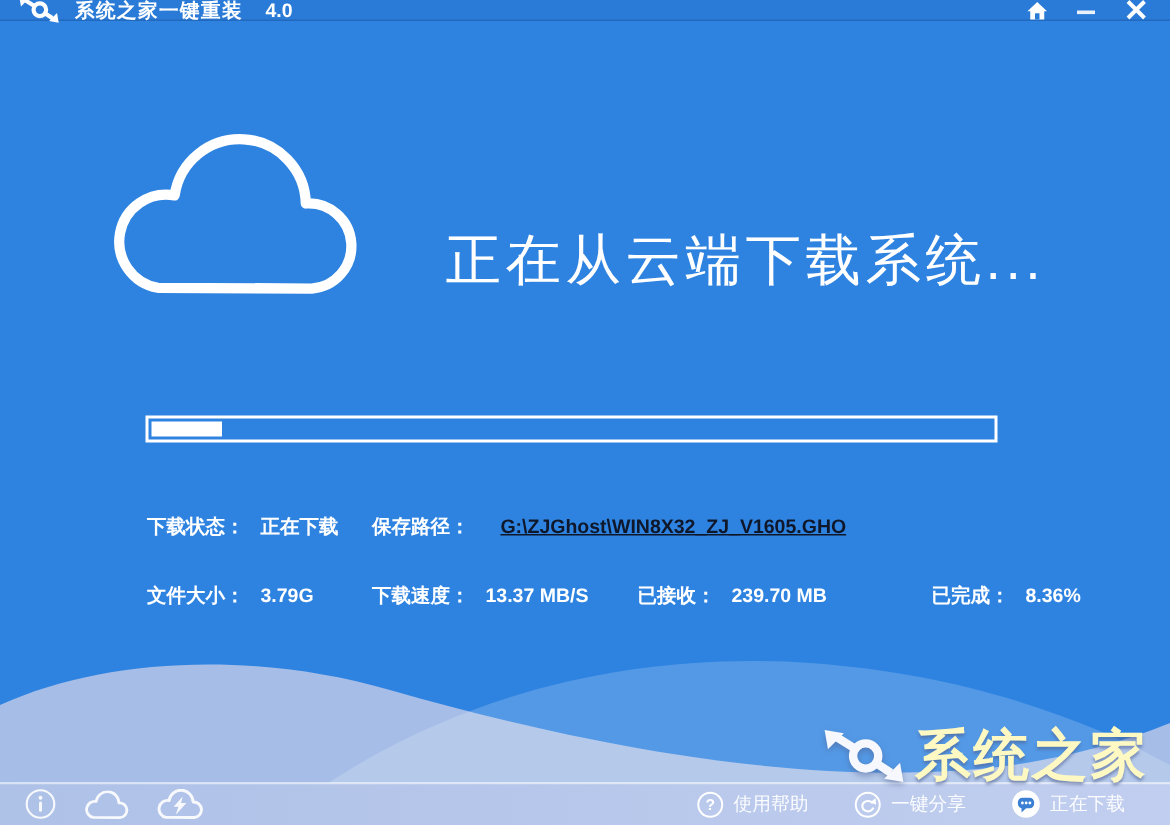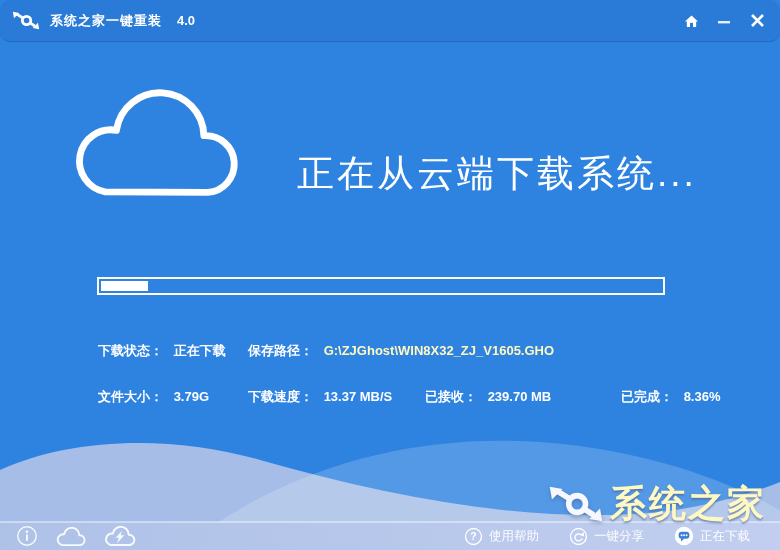--- a/index.html
+++ b/index.html
@@ -3,23 +3,23 @@
 <meta charset="utf-8">
 <style>
   * { margin:0; padding:0; box-sizing:border-box; }
   body { font-family:"Liberation Sans", sans-serif; background:#555; }
   .window {
     position:relative; width:780px; height:550px;
     background:#2e83e1; overflow:hidden;
   }
   
   .titlebar {
-    position:absolute; top:0; left:0; right:0; height:42px;
+    position:absolute; top:0; left:0; right:0; height:14px;
     background:#2a7bd7; border-bottom:1px solid rgba(15,60,125,.28);
-    display:flex; align-items:center; padding:0 14px 0 12px; z-index:30;border-radius:10px;
+    display:flex; align-items:center; padding:0 14px 0 12px; z-index:30;
   }
   .titlebar .app-title { color:#fff; font-size:13px; font-weight:bold; margin-left:10px; letter-spacing:1px; }
   .titlebar .app-version { color:#fff; font-size:13px; font-weight:bold; margin-left:15px; }
   .win-controls { margin-left:auto; display:flex; align-items:center; gap:15px; }
   .win-btn { width:18px; height:18px; display:flex; align-items:center; justify-content:center; cursor:pointer; }
   
   .big-cloud { position:absolute; left:70px; top:88px; z-index:5; }
   .heading {
     position:absolute; left:297px; top:125px; z-index:5;
     color:#fff; font-size:37px; letter-spacing:3px; white-space:nowrap;margin-top:24px;
@@ -28,21 +28,21 @@
   .progress {
     position:absolute; left:97px; top:277px; width:568px; height:18px;
     border:2px solid #fff; padding:2px; z-index:5;
   }
   .progress-fill { height:100%; background:#fff; width:0; }
   
   .info { position:absolute; color:#fff; font-size:13px; font-weight:bold; white-space:nowrap; z-index:5; }
   .info .lbl { margin-right:7px; }
   .row1 { top:342px; } .row2 { top:388px;text-align:right; }
   .c1 { left:98px; } .c2 { left:248px; } .c3 { left:425px; } .c4 { left:578px;margin-left:43px; }
-  .path-link { color:#fef9c3; cursor:pointer; font-weight:bold; }
+  .path-link { color:#0f172a; text-decoration:underline; cursor:pointer; font-weight:bold;margin-left:10px; }
   
   .waves { position:absolute; left:0; top:420px; width:780px; height:130px; z-index:1; }
   
   .watermark {
     position:absolute; right:14px; bottom:21px; z-index:10;
     display:flex; align-items:center; gap:6px;
   }
   .watermark svg { filter:drop-shadow(0 2px 2px rgba(80,100,150,.55)); }
   .watermark-text {
     font-size:37px; font-weight:bold; color:#fef9c3; letter-spacing:2px;

